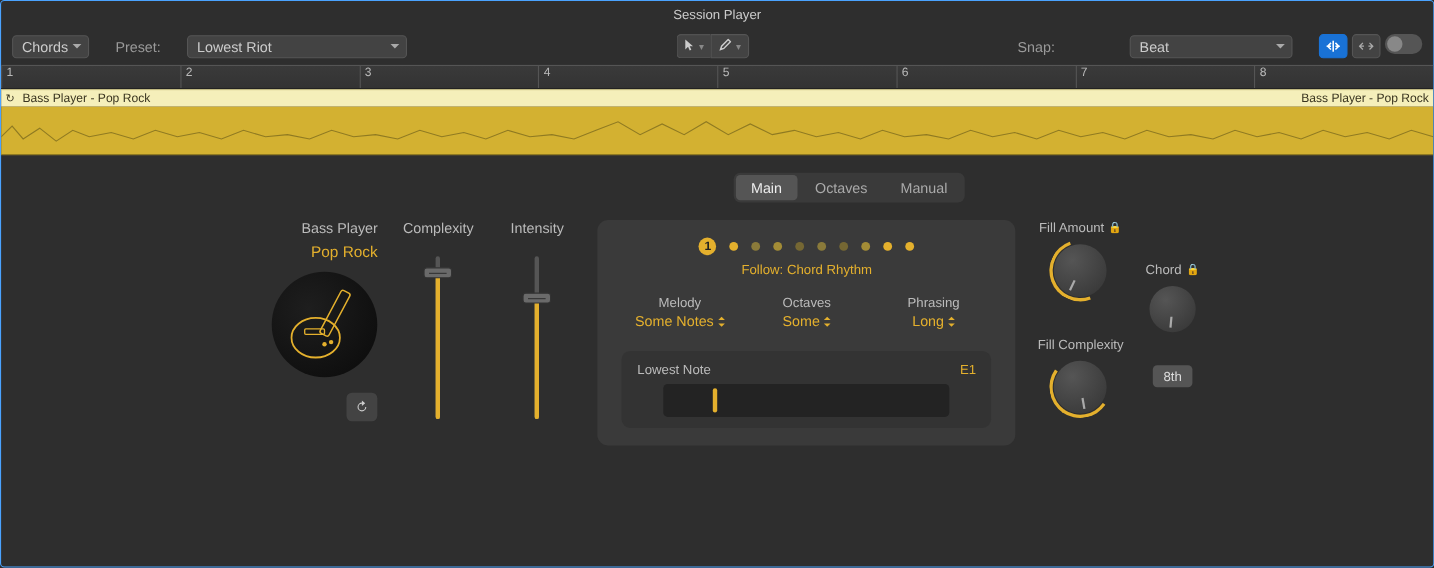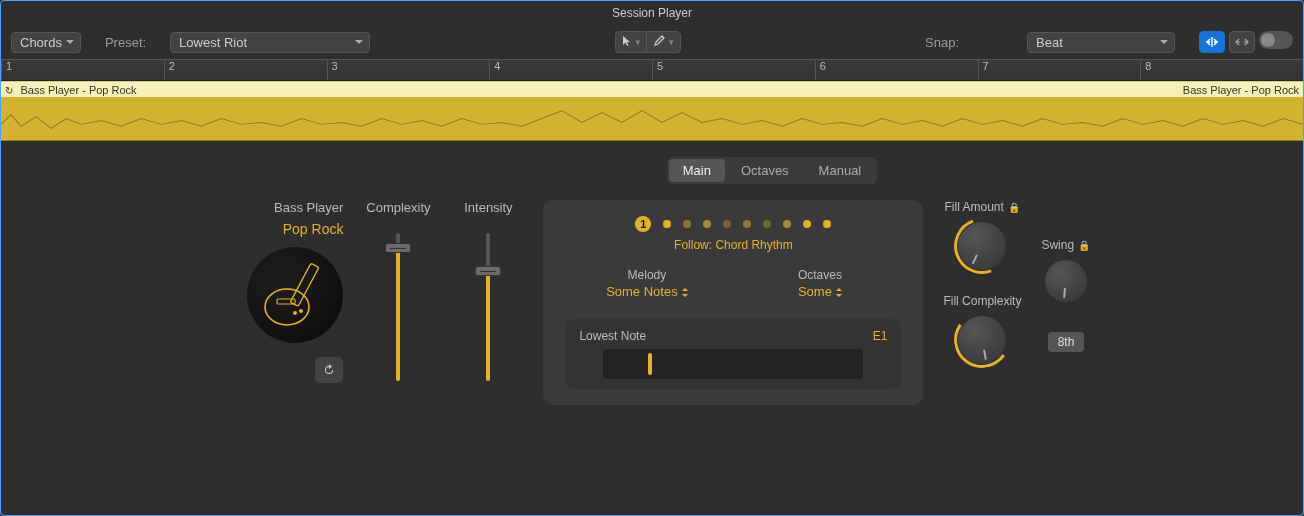--- a/index.html
+++ b/index.html
@@ -75,21 +75,21 @@
   .lowbar .marker{position:absolute;top:4px;bottom:4px;width:4px;background:#e4b02d;border-radius:2px;left:17%;}
 
   
   .knob-col{display:flex;flex-direction:column;align-items:center;gap:8px;}
   .knob-label{color:#bbb;font-size:12px;display:flex;gap:4px;align-items:center;}
   .lock{font-size:10px;color:#888;}
   .knob{width:48px;height:48px;border-radius:50%;background:radial-gradient(circle at 35% 30%,#555,#333);position:relative;}
   .knob .ring{position:absolute;inset:-4px;border-radius:50%;border:3px solid transparent;border-left-color:#e4b02d;border-bottom-color:#e4b02d;transform:rotate(25deg);}
   .knob.small{width:42px;height:42px;}
   .knob .ind{position:absolute;left:50%;bottom:4px;width:2px;height:10px;background:#aaa;transform-origin:50% -12px;transform:translateX(-50%) rotate(25deg);}
-  .knob-stack{display:flex;flex-direction:column;gap:24px;}
+  .knob-stack{display:flex;flex-direction:column;gap:36px;}
   .knob-stack2{display:flex;flex-direction:column;gap:26px;align-items:center;padding-top:38px;}
   .badge8{background:#555;color:#ddd;font-size:12px;padding:3px 10px;border-radius:4px;margin-top:4px;}
 
   .toggle-track{width:34px;height:18px;background:#555;border-radius:9px;position:relative;}
   .toggle-track::after{content:"";position:absolute;left:2px;top:2px;width:14px;height:14px;background:#888;border-radius:50%;}
 </style>
 </head>
 <body>
 
 <div class="titlebar">Session Player</div>
@@ -221,20 +221,24 @@
       </div>
       <div class="params-row">
         <div class="param">
           <div class="pl">Melody</div>
           <div class="pv">Some Notes</div>
         </div>
         <div class="param">
           <div class="pl">Octaves</div>
           <div class="pv">Some</div>
         </div>
+        <div class="param">
+          <div class="pl">Phrasing</div>
+          <div class="pv">Long</div>
+        </div>
       </div>
       <div class="lowest">
         <div class="lowest-head">
           <span>Lowest Note</span>
           <span class="val">E1</span>
         </div>
         <div class="lowbar">
           <div class="marker"></div>
         </div>
       </div>
@@ -258,21 +262,21 @@
         <div class="knob">
             <div class="ring" style="transform:rotate(-10deg)"></div>
             <div class="ind" style="transform:translateX(-50%) rotate(-10deg)"></div>
           </div>
       </div>
     </div>
 
     <div class="knob-stack2">
       <div class="knob-col">
         <div class="knob-label">
-            <span>Swing</span>
+            <span>Chord</span>
           <span class="lock">🔒</span>
           </div>
         <div class="knob small">
             <div class="ind" style="transform:translateX(-50%) rotate(5deg)"></div>
           </div>
       </div>
       <div class="badge8">8th</div>
     </div>
   </div>
 </div>

